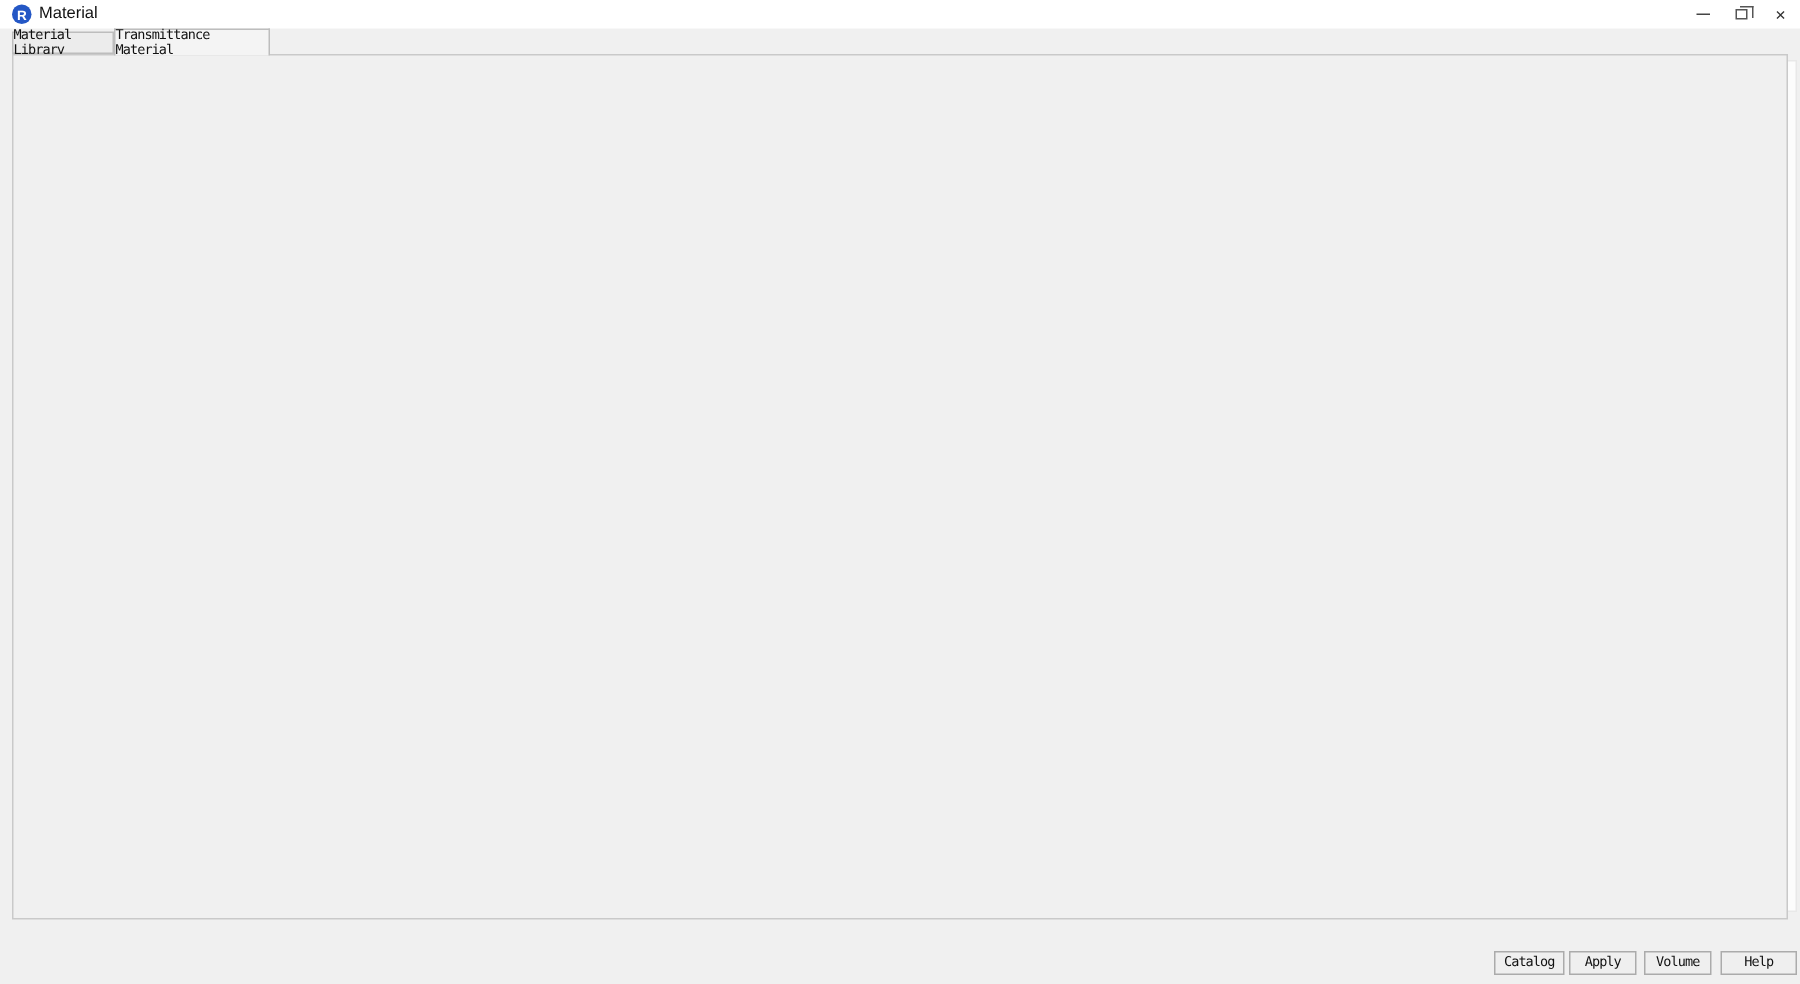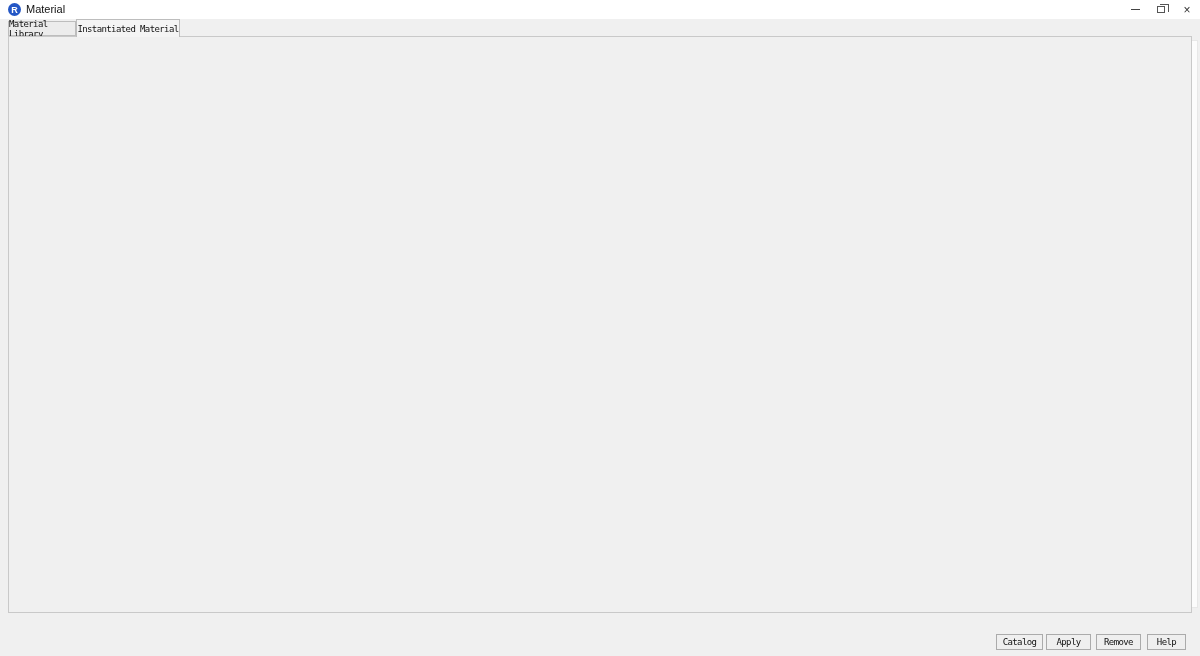--- a/index.html
+++ b/index.html
@@ -94,21 +94,21 @@
     </div>
   <div class="winbtn wb-max">
       <div class="glyph-max"></div>
     </div>
   <div class="winbtn wb-close">
       <span>×</span>
     </div>
 </div>
 
 <div class="tab inactive">Material Library</div>
-<div class="tab active">Instantiated Material</div>
+<div class="tab active">Transmittance Material</div>
 <div class="tabpage"></div>
 
 <div class="panel" style="left:14px; top:42px; width:386px; height:566px;">
   <div class="group" style="left:3px; top:3px; width:378px; height:558px;">
     <div class="glabel">Material Library</div>
     <div class="lbl" style="left:6px; top:10px;">Catalog:</div>
     <div class="select" style="left:48px; top:7px; width:112px; height:16px;">
       <span>CDGM</span>
       <i class="arr"></i>
     </div>
@@ -931,14 +931,14 @@
           </div>
       </div>
     </div>
   </div>
 </div>
 
 <div class="panel" style="left:1190px; top:40px; width:8px; height:568px; border-color:#e8e8e8;"></div>
 
 <div class="btn footer-btn" style="left:996px;  top:634px; width:47px;">Catalog</div>
 <div class="btn footer-btn" style="left:1046px; top:634px; width:45px;">Apply</div>
-<div class="btn footer-btn" style="left:1096px; top:634px; width:45px;">Remove</div>
-<div class="btn footer-btn" style="left:1147px; top:634px; width:39px;">Help</div>
+<div class="btn footer-btn" style="left:1096px; top:634px; width:45px;">Volume</div>
+<div class="btn footer-btn" style="left:1147px; top:634px; width:51px;">Help</div>
 
 </body></html>

